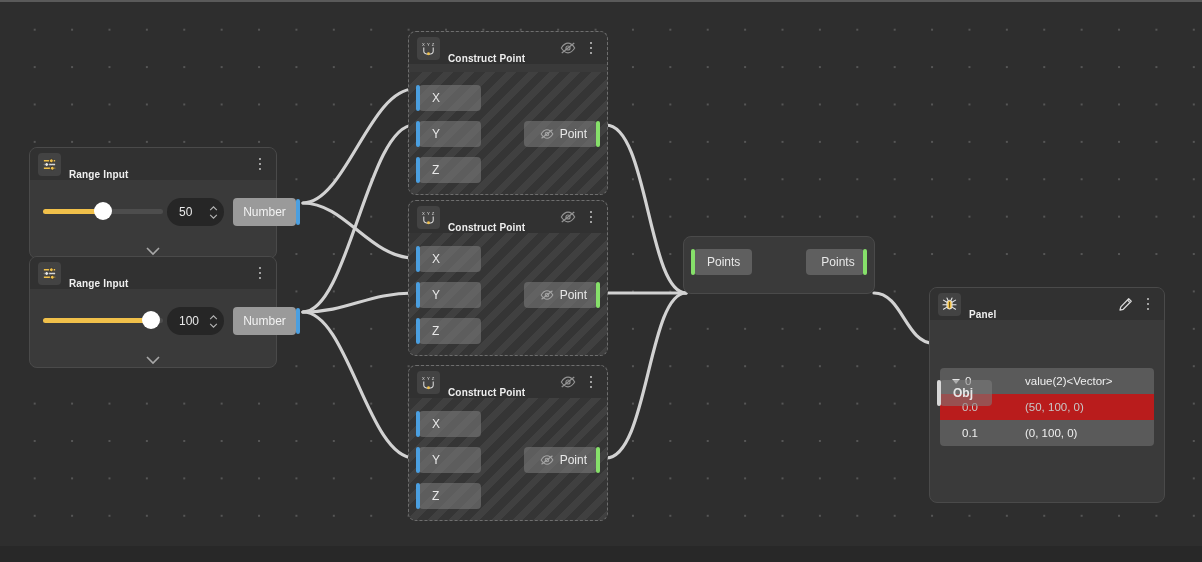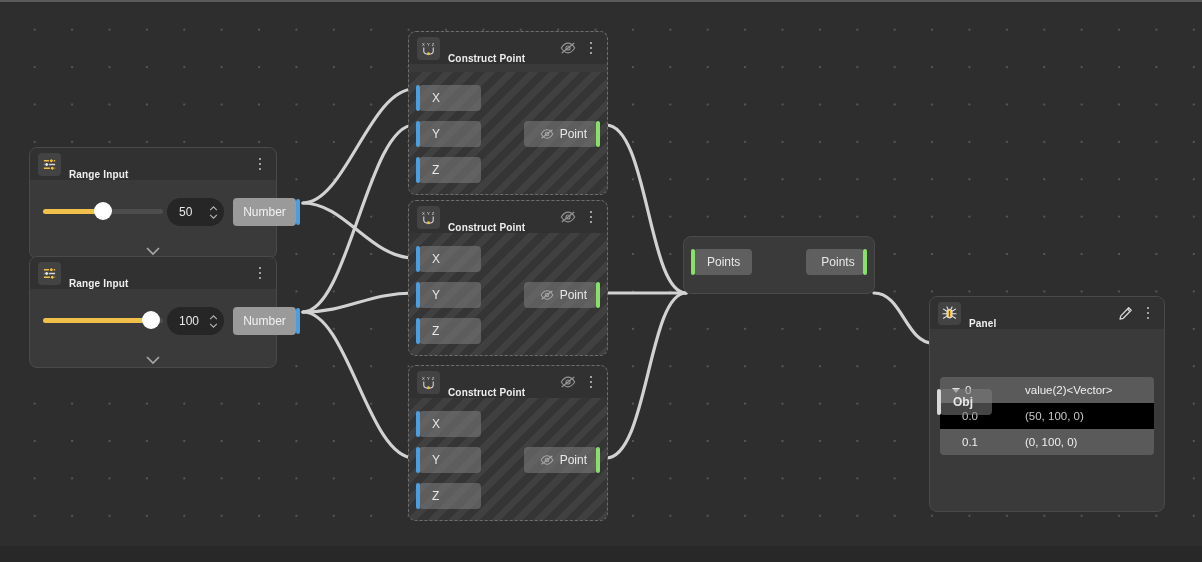--- a/index.html
+++ b/index.html
@@ -123,21 +123,21 @@
     position: absolute; left: 50%; transform: translateX(-50%); bottom: 6px;
     width: 16px; height: 10px;
   }
 
   
   .panel-node { width: 236px; }
   .pencil { width: 15px; height: 15px; flex: 0 0 auto; }
   .ptable { margin: 12px 10px 10px 10px; border-radius: 4px; overflow: hidden; }
   .trow { display: flex; height: 26px; align-items: center; font-size: 11.5px; }
   .trow.head { background: #5a5a5a; color: #efefef; }
-  .trow.alt  { background: #000000; color: #c8c8c8; justify-content: space-between; }
+  .trow.alt  { background: #b91c1c; color: #c8c8c8; justify-content: space-between; }
   .trow.plain{ background: #5a5a5a; color: #efefef; }
   .tc-key { width: 74px; display: flex; align-items: center; gap: 5px; padding-left: 12px; }
   .tc-val { flex: 1; padding-left: 11px; }
   .tri { width: 0; height: 0; border-left: 4.5px solid transparent; border-right: 4.5px solid transparent;
          border-top: 5px solid #e6e6e6; }
 </style>
 </head>
 <body>
 
 <div id="canvas">
@@ -421,21 +421,21 @@
         <span class="portbar in" style="background:#86e06a;"></span>
         <span>Points</span>
       </div>
       <div class="pill out" style="top:12px; width:58px; justify-content:center;">
         <span>Points</span>
         <span class="portbar out"></span>
       </div>
     </div>
   </div>
 
-  <div class="node panel-node" style="left:929px; top:296px;">
+  <div class="node panel-node" style="left:929px; top:287px;">
     <div class="node-head">
       <span class="ticon">
         <svg width="17" height="17" viewBox="0 0 18 18">
           <rect x="6.3" y="4.6" width="5.4" height="9.2" rx="2.7" fill="#f0c04a" stroke="#e8e8e8" stroke-width="1"></rect>
           <line x1="9" y1="6.4" x2="9" y2="12.4" stroke="#6a5412" stroke-width="1"></line>
           <g stroke="#e8e8e8" stroke-width="1.15" stroke-linecap="round">
             <line x1="6.3" y1="6.6" x2="2.6" y2="4.4"></line>
             <line x1="6.3" y1="9.2" x2="2.1" y2="9.2"></line>
             <line x1="6.3" y1="11.8" x2="2.6" y2="14"></line>
             <line x1="11.7" y1="6.6" x2="15.4" y2="4.4"></line>

